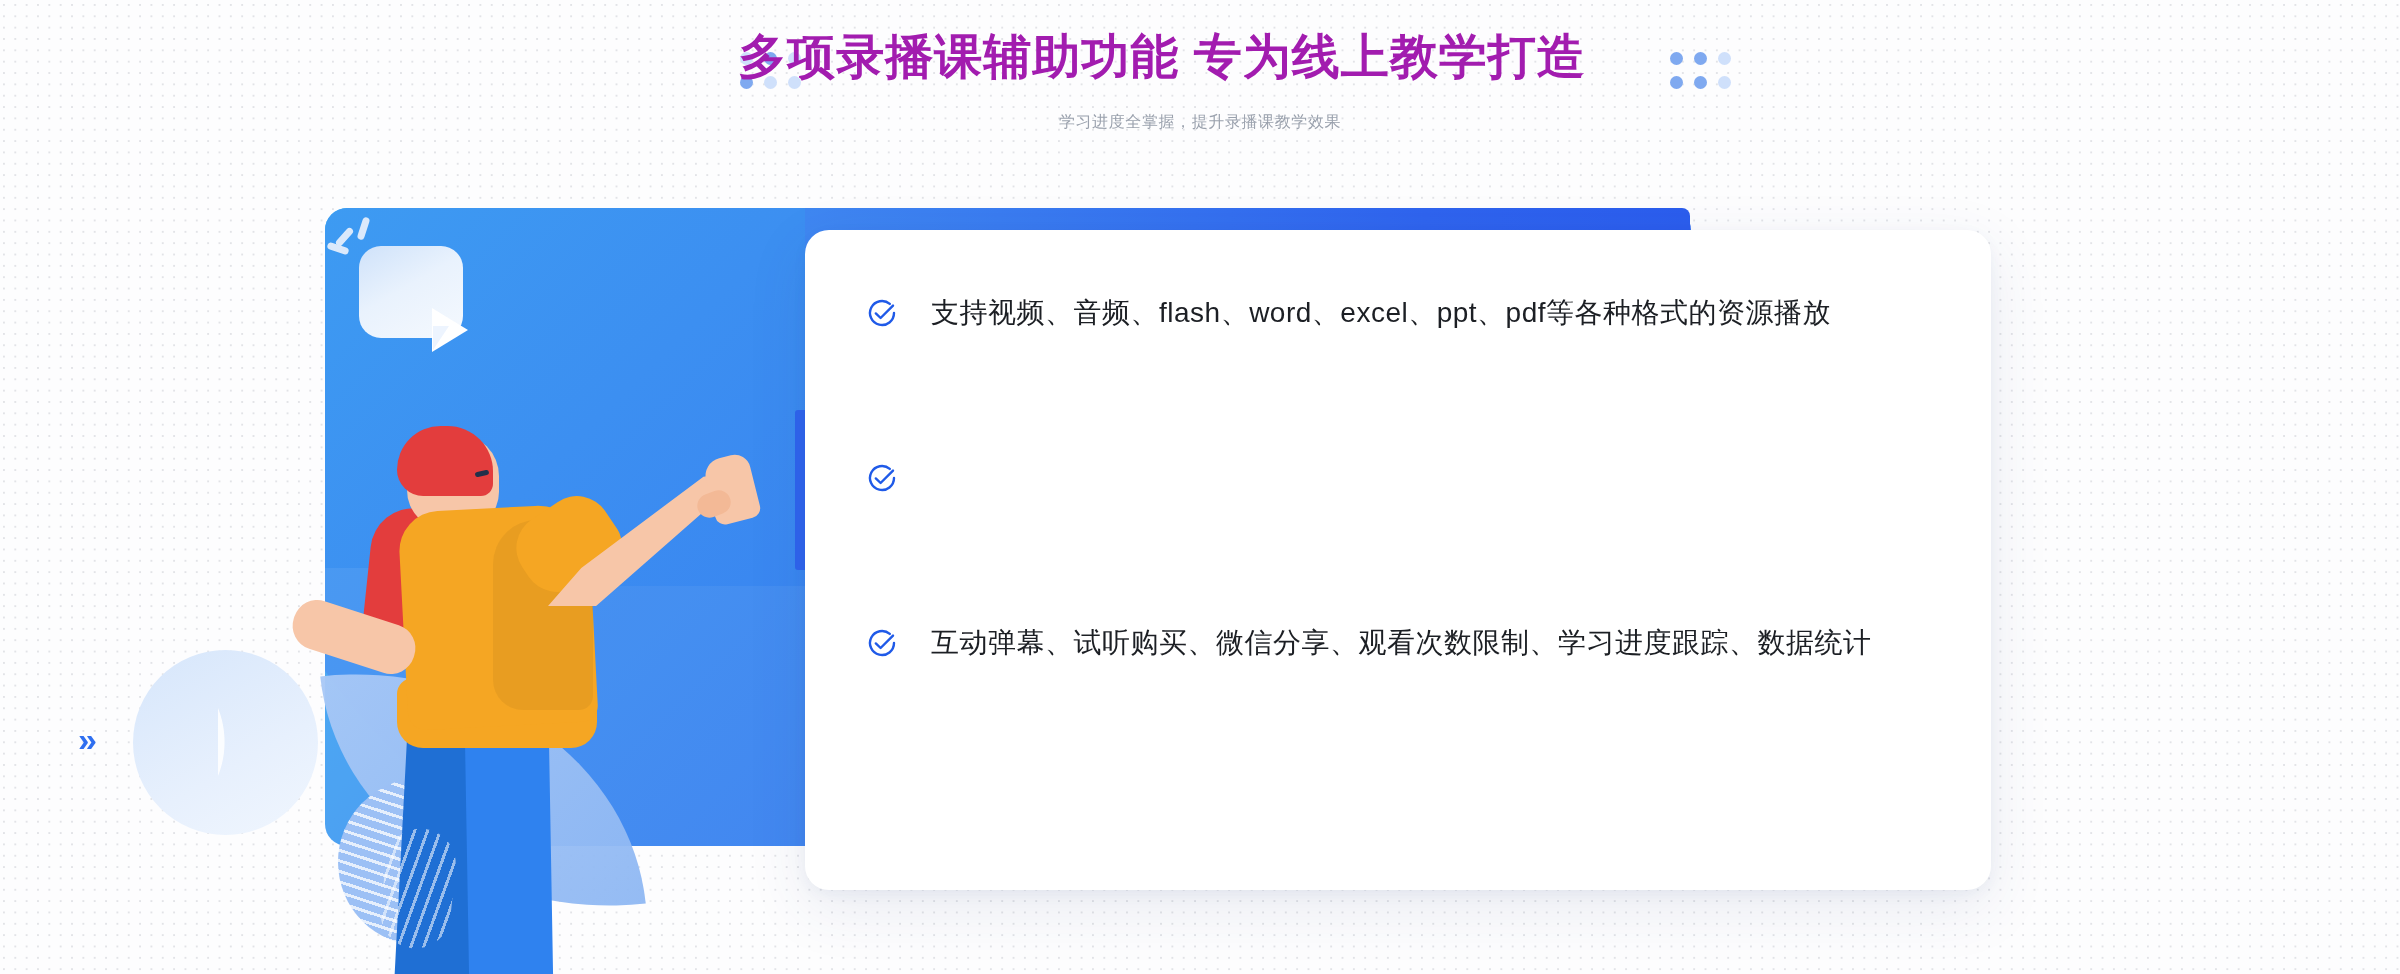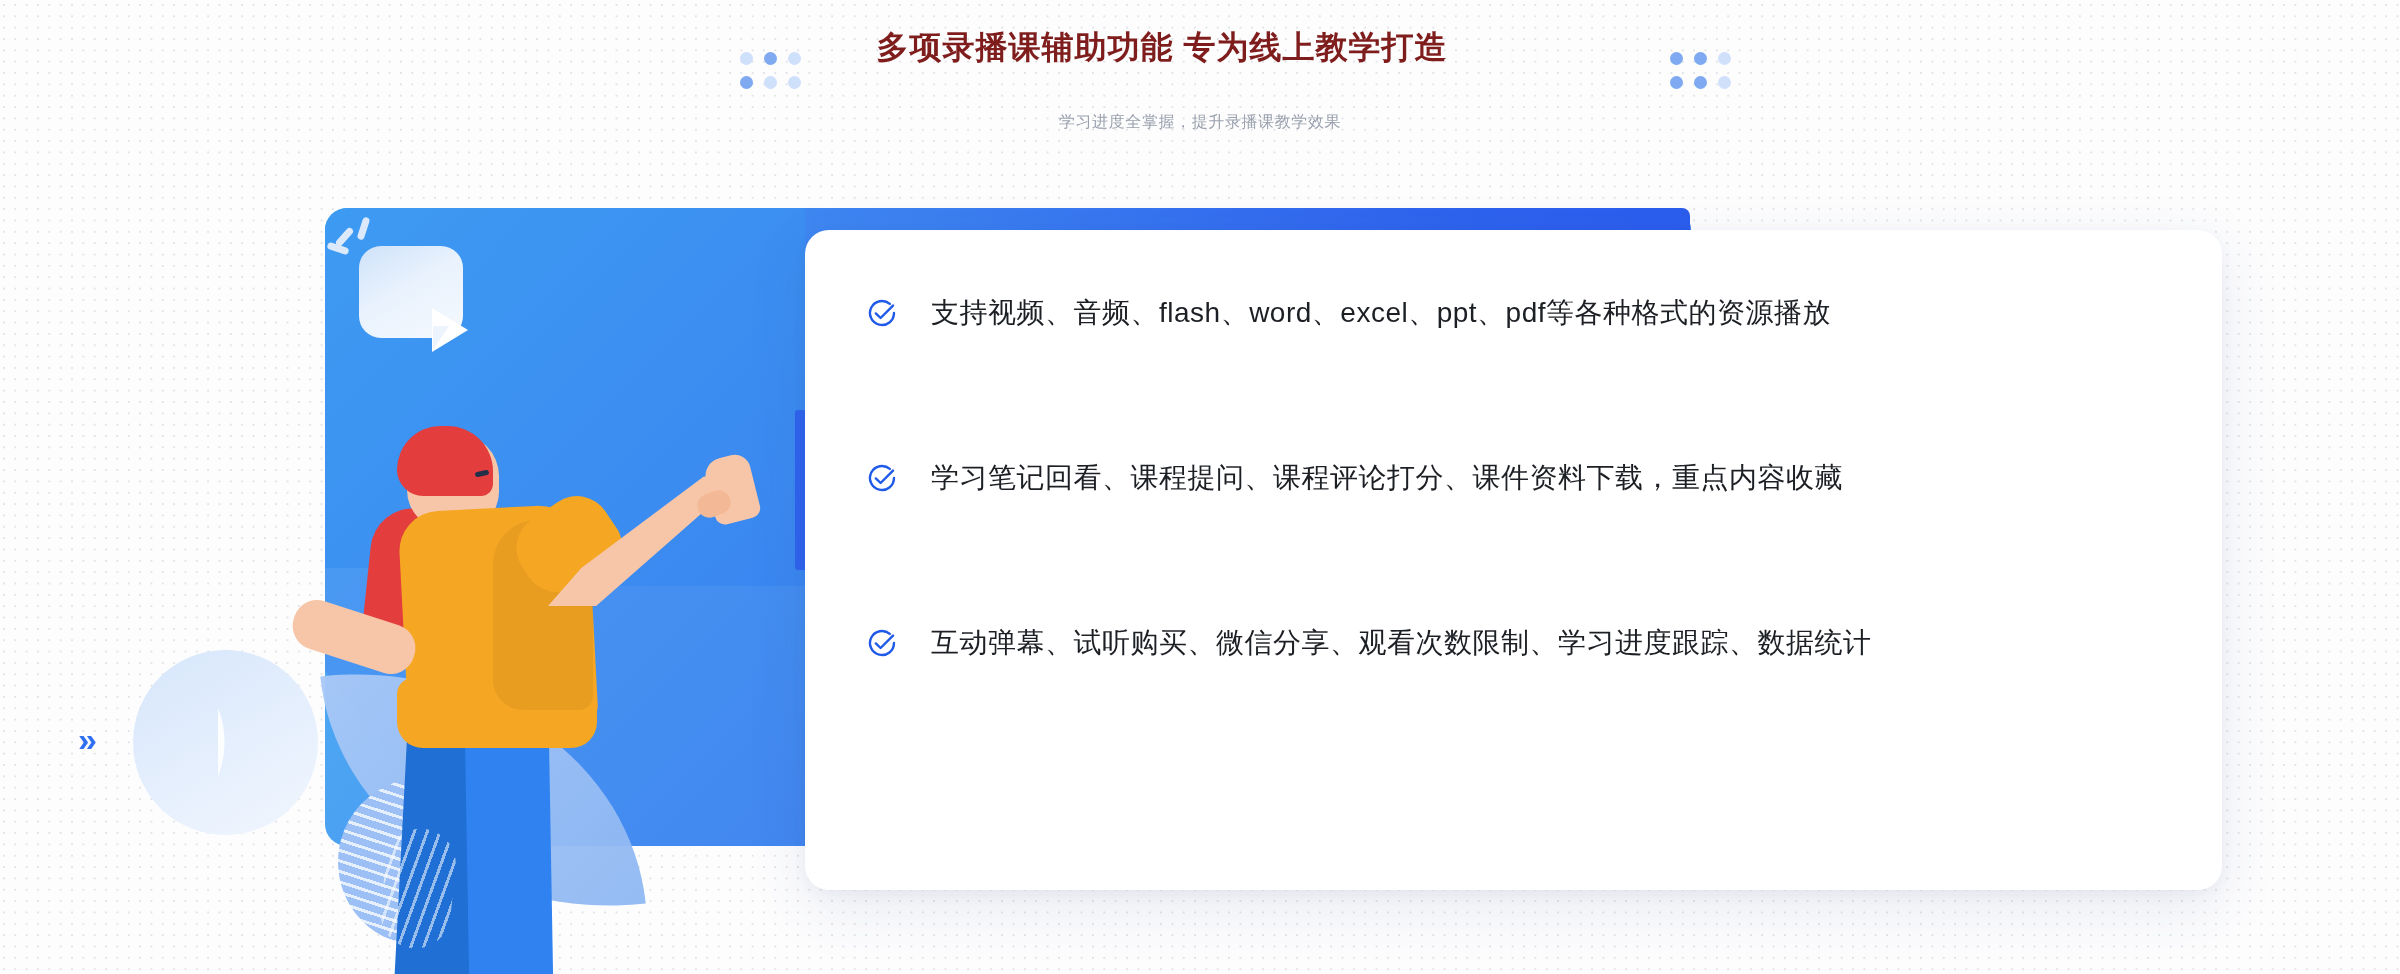--- a/index.html
+++ b/index.html
@@ -19,22 +19,22 @@
     background-size:11.35px 11.35px;
     background-position:3px 4px;
   }
 
   
   #header{ position:absolute; top:0; left:0; width:2400px; height:185px; }
 
   #page-title{
     position:absolute; top:27px; left:0; width:2324px;
     text-align:center;
-    font-size:32px; font-weight:bold; letter-spacing:1px;
-    color:#7f1d1d; line-height:1.25;
+    font-size:48px; font-weight:bold; letter-spacing:1px;
+    color:#a21caf; line-height:1.25;
     white-space:pre;
   }
   #page-subtitle{
     position:absolute; top:112px; left:0; width:2400px;
     text-align:center;
     font-size:16px; color:#9aa1ad; letter-spacing:.6px;
   }
 
   .deco-dots{ position:absolute; display:grid; grid-template-columns:repeat(3,16px);
               grid-template-rows:repeat(2,16px); gap:8px; }
@@ -234,21 +234,21 @@
     border-top-right-radius:8px; border-bottom-right-radius:6px;
   }
   
   #row2-tab{
     position:absolute; left:795px; top:410px; width:22px; height:160px;
     background:#2f64ee; border-radius:3px;
   }
 
   
   #feature-card{
-    position:absolute; left:805px; top:230px; width:1417px; height:660px;
+    position:absolute; left:805px; top:230px; width:1186px; height:660px;
     background:#ffffff;
     border-radius:24px;
     box-shadow:0 18px 60px rgba(45,70,130,.10), 0 4px 14px rgba(45,70,130,.05);
     overflow:hidden;
   }
   .feature-row{
     position:relative;
     height:165px;
     display:flex; align-items:center;
     padding-left:60px;
@@ -353,21 +353,20 @@
   </div>
 
 
   <div class="feature-row">
     <span class="check-icon">
       <svg viewBox="0 0 34 34" width="34" height="34" aria-hidden="true">
         <path d="M29 17a12 12 0 1 1-4.2-9.1" fill="none" stroke="#1f5ae8" stroke-width="2.4" stroke-linecap="round"></path>
         <path d="M10.8 17.4 15.6 22 28 9.6" fill="none" stroke="#1f5ae8" stroke-width="2.4" stroke-linecap="round" stroke-linejoin="round"></path>
       </svg>
     </span>
-    <span class="feature-text">学习笔记回看、课程提问、课程评论打分、课件资料下载，重点内容收藏</span>
   </div>
 
   <div class="feature-row">
     <span class="check-icon">
       <svg viewBox="0 0 34 34" width="34" height="34" aria-hidden="true">
         <path d="M29 17a12 12 0 1 1-4.2-9.1" fill="none" stroke="#1f5ae8" stroke-width="2.4" stroke-linecap="round"></path>
         <path d="M10.8 17.4 15.6 22 28 9.6" fill="none" stroke="#1f5ae8" stroke-width="2.4" stroke-linecap="round" stroke-linejoin="round"></path>
       </svg>
     </span>
     <span class="feature-text">互动弹幕、试听购买、微信分享、观看次数限制、学习进度跟踪、数据统计</span>

